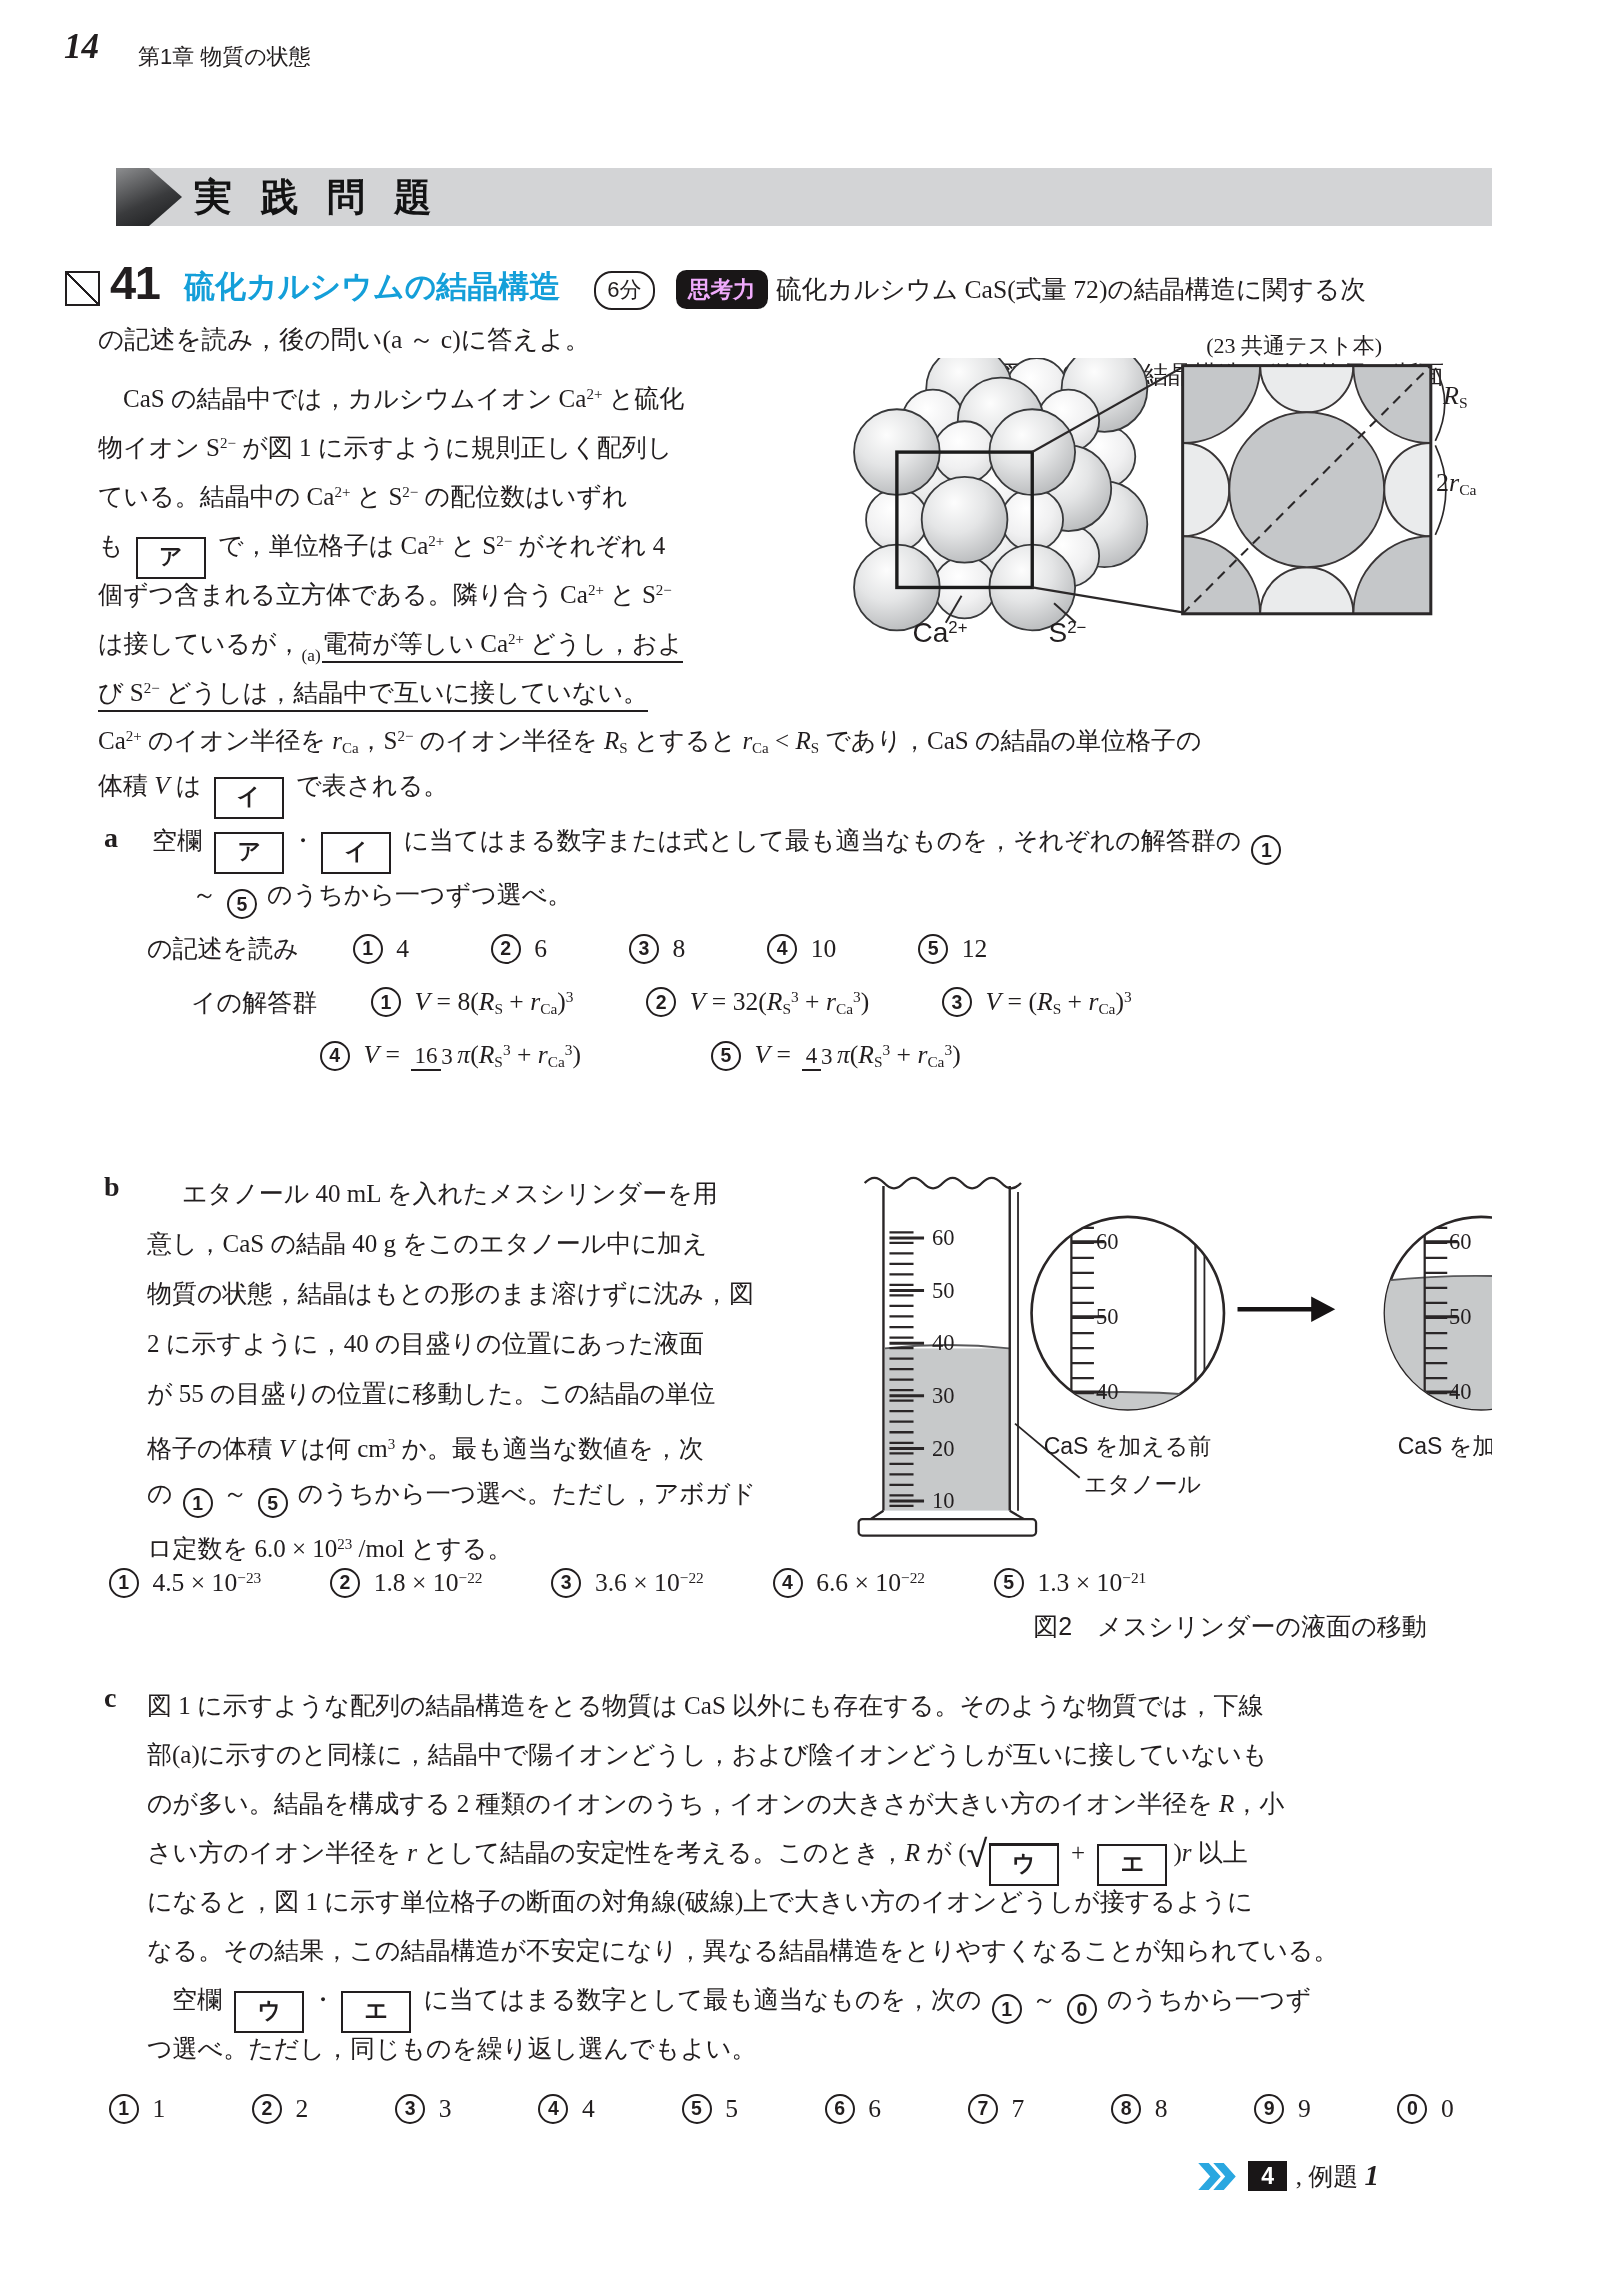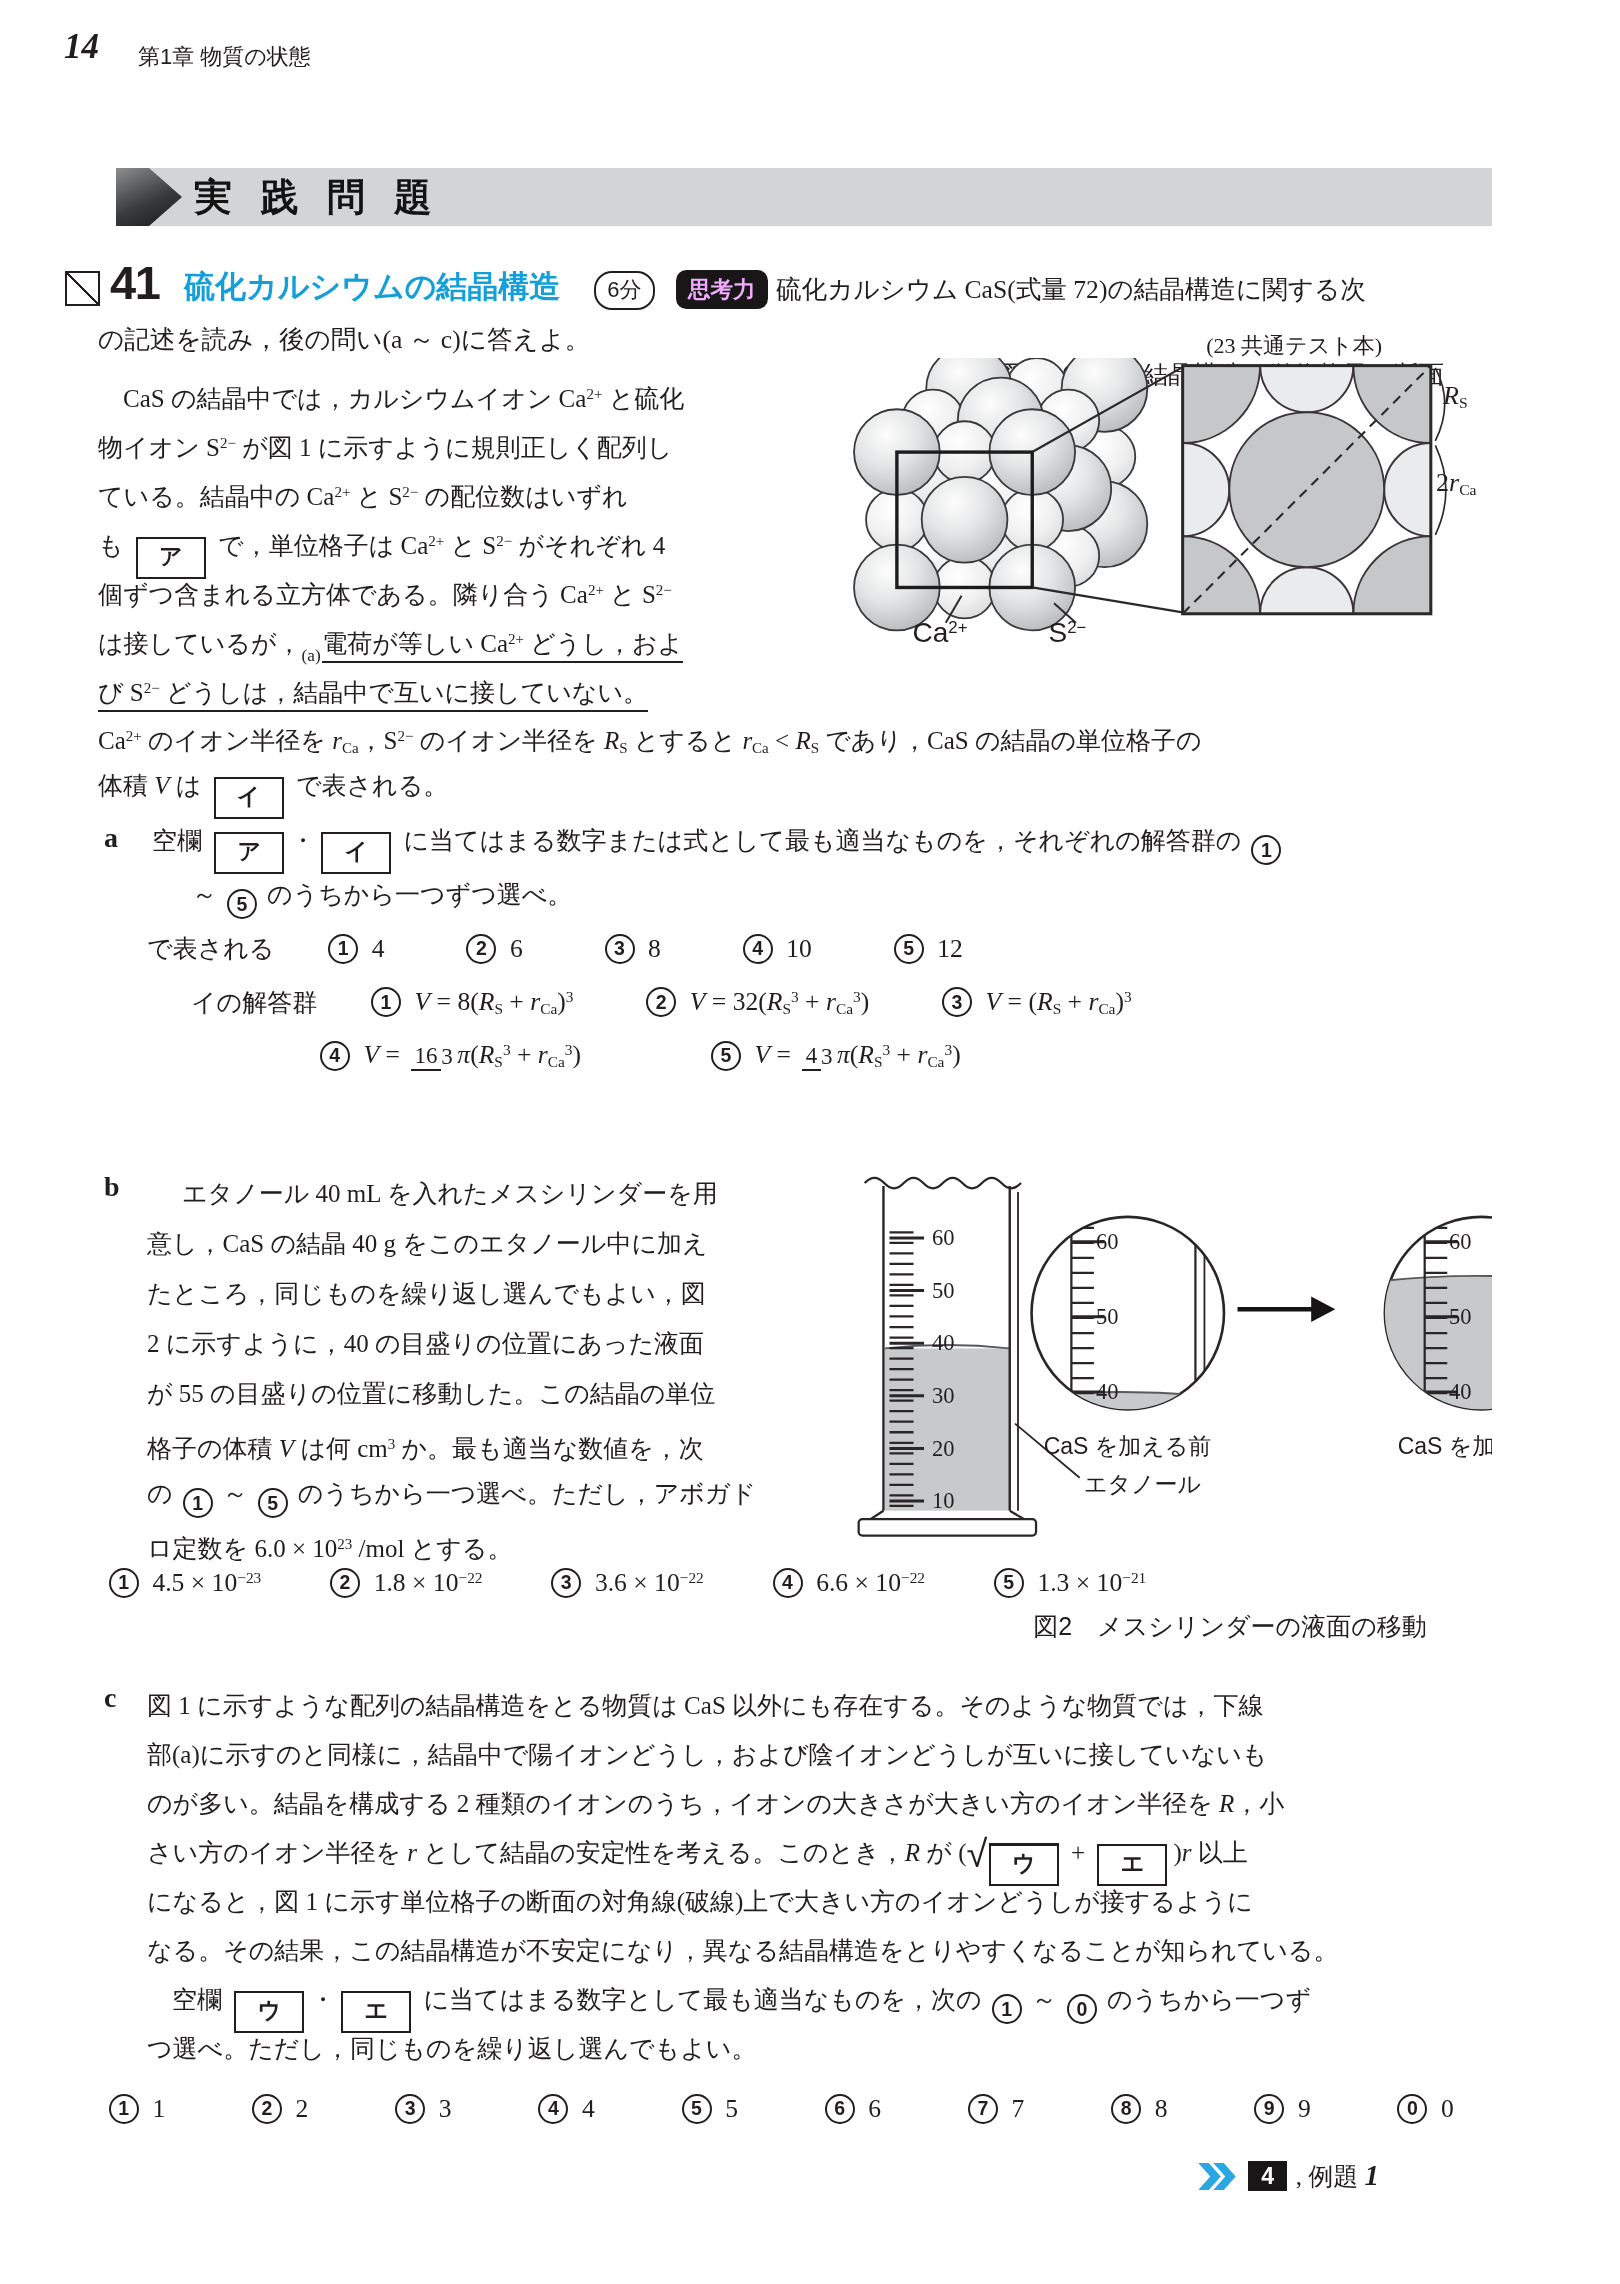--- a/index.html
+++ b/index.html
@@ -227,21 +227,21 @@
     <div class="figlab" id="f1-s">S<sup>2−</sup></div>
     <div class="mathlab" id="f1-rs"><i>R</i><sub>S</sub></div>
     <div class="mathlab" id="f1-rca">2<i>r</i><sub>Ca</sub></div>
     <div id="f1-cap">図1　CaS の結晶構造と単位格子の断面</div>
   </div>
 
   <div class="abs qlab" id="qa-label">a</div>
   <div class="abs line" id="qa-l1">空欄 <span class="blank">ア</span>・<span class="blank">イ</span> に当てはまる数字または式として最も適当なものを，それぞれの解答群の <span class="circ">1</span></div>
   <div class="abs line" id="qa-l2">～ <span class="circ">5</span> のうちから一つずつ選べ。</div>
   <div class="abs row" id="qa-r1">
-    <span class="gtitle">で表される</span>
+    <span class="gtitle">の記述を読み</span>
     <span class="opt">
         <span class="circ">1</span>
         <span class="optv">4</span>
       </span>
     <span class="opt">
         <span class="circ">2</span>
         <span class="optv">6</span>
       </span>
     <span class="opt">
         <span class="circ">3</span>
@@ -285,21 +285,21 @@
             <span>4</span>
             <span>3</span>
           </span><i>π</i>(<i>R</i><sub>S</sub><sup>3</sup> + <i>r</i><sub>Ca</sub><sup>3</sup>)</span>
       </span>
   </div>
 
   <div class="abs qlab" id="qb-label">b</div>
   <div class="abs" id="qb-col">
     <div class="line ind1">エタノール 40 mL を入れたメスシリンダーを用</div>
     <div class="line">意し，CaS の結晶 40 g をこのエタノール中に加え</div>
-    <div class="line">たところ，同じものを繰り返し選んでもよい，図</div>
+    <div class="line">物質の状態，結晶はもとの形のまま溶けずに沈み，図</div>
     <div class="line">2 に示すように，40 の目盛りの位置にあった液面</div>
     <div class="line">が 55 の目盛りの位置に移動した。この結晶の単位</div>
     <div class="line">格子の体積 <i>V</i> は何 cm<sup>3</sup> か。最も適当な数値を，次</div>
     <div class="line">の <span class="circ">1</span> ～ <span class="circ">5</span> のうちから一つ選べ。ただし，アボガド</div>
     <div class="line">ロ定数を 6.0 × 10<sup>23</sup> /mol とする。</div>
   </div>
   <div class="abs row" id="qb-opts">
     <span class="opt">
         <span class="circ">1</span>
         <span class="optv">4.5 × 10<sup>−23</sup></span>

